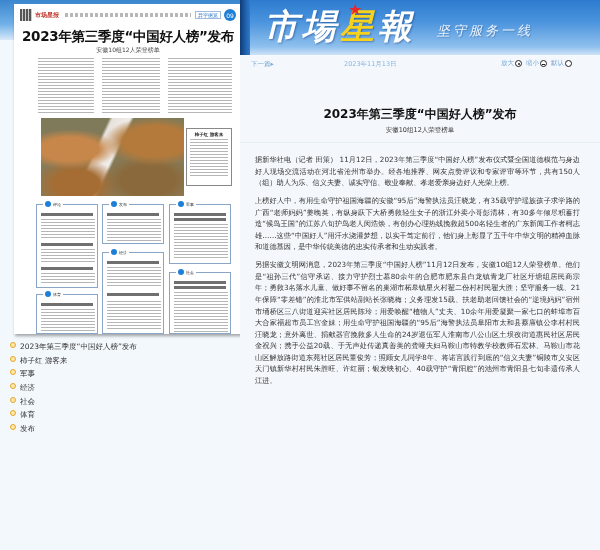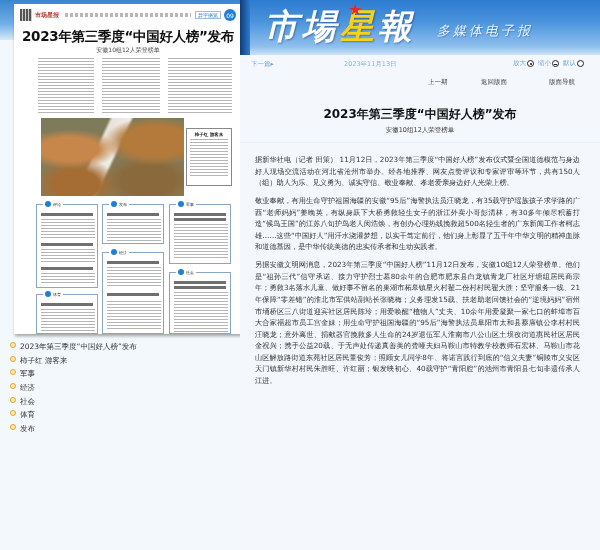--- a/index.html
+++ b/index.html
@@ -53,21 +53,21 @@
   .banner::before { content: ""; position: absolute; left: 0; top: 0; width: 10px; height: 100%; background: linear-gradient(90deg, #0f3c78, #2d7bd0); }
   .banner-title { position: absolute; left: 24px; top: 4px; font-family: "DejaVu Serif", serif; font-size: 34px; font-weight: bold; color: #ffffff; letter-spacing: 4px; font-style: italic;
     text-shadow: 1px 1px 2px rgba(0,40,100,0.4); }
   .banner-title .star-char { color: #f6d21c; position: relative; }
   .banner-star { position: absolute; left: 108px; top: 2px; width: 16px; height: 16px; color: #e8262b; font-size: 16px; line-height: 16px; font-style: normal; }
   .banner-sub { position: absolute; left: 197px; top: 22px; font-family: "DejaVu Serif", serif; font-size: 13px; color: #eaf3fc; letter-spacing: 3px; font-style: italic; text-shadow: 1px 1px 1px rgba(0,40,100,0.3); }
 
   .toolbar1 { position: absolute; left: 0; top: 55px; width: 360px; height: 20px; font-size: 6.5px; color: #8ab4e0; }
   .next-link { position: absolute; left: 11px; top: 5px; color: #7aa8d8; cursor: pointer; }
   .date { position: absolute; left: 104px; top: 5px; color: #8ab4e0; }
-  .zoom-ctrls { position: absolute; right: 16px; top: 4px; display: flex; align-items: flex-end; }
+  .zoom-ctrls { position: absolute; right: 28px; top: 4px; display: flex; align-items: flex-end; }
   .zoom-ctrl { display: flex; align-items: center; margin-left: 4px; color: #7aa8d8; cursor: pointer; }
   .zoom-ctrl .ico { width: 7px; height: 7px; border: 1px solid #222; border-radius: 50%; margin-left: 1px; position: relative; background: #fff; }
   .ico.zin::after { content: ""; position: absolute; left: 1.5px; top: 1.5px; width: 2px; height: 2px; background: #222; border-radius: 50%; }
   .ico.zout::after { content: ""; position: absolute; left: 1px; top: 2.5px; width: 3px; height: 1px; background: #222; }
 
   .toolbar2 { position: absolute; left: 0; top: 75px; width: 360px; height: 16px; font-size: 6.5px; color: #444; }
   .toolbar2 .tb-link { position: absolute; top: 3px; cursor: pointer; }
 
   .art-title { position: absolute; left: 0; top: 106px; width: 360px; text-align: center; font-size: 12px; font-weight: bold; color: #111; }
   .art-sub { position: absolute; left: 0; top: 126px; width: 360px; text-align: center; font-size: 6.5px; color: #333; }
@@ -194,21 +194,21 @@
         </li>
     </ul>
   </div>
 
   <div class="right">
     <div class="banner">
       <div class="banner-title">
         <span>市場</span><span class="star-char">星</span><span>報</span>
       </div>
       <span class="banner-star">★</span>
-      <div class="banner-sub">多媒体电子报</div>
+      <div class="banner-sub">坚守服务一线</div>
     </div>
 
     <div class="toolbar1">
       <span class="next-link"><span>下一篇</span><span>▸</span></span>
       <span class="date">2023年11月13日</span>
       <div class="zoom-ctrls">
         <span class="zoom-ctrl">
             <span>放大</span>
             <span class="ico zin"></span>
           </span>
@@ -216,29 +216,24 @@
             <span>缩小</span>
             <span class="ico zout"></span>
           </span>
         <span class="zoom-ctrl">
             <span>默认</span>
             <span class="ico"></span>
           </span>
       </div>
     </div>
 
-    <div class="toolbar2">
-      <span class="tb-link" style="left:188px;">上一期</span>
-      <span class="tb-link" style="left:241px;">返回版面</span>
-      <span class="tb-link" style="left:309px;">版面导航</span>
-    </div>
 
     <div class="art-title">2023年第三季度“中国好人榜”发布</div>
     <div class="art-sub">安徽10组12人荣登榜单</div>
     <div class="art-divider"></div>
 
     <div class="article">
-      <p>据新华社电（记者 田策） 11月12日，2023年第三季度“中国好人榜”发布仪式暨全国道德模范与身边好人现场交流活动在河北省沧州市举办。经各地推荐、网友点赞评议和专家评审等环节，共有150人（组）助人为乐、见义勇为、诚实守信、敬业奉献、孝老爱亲身边好人光荣上榜。</p>
-      <p>敬业奉献，有用生命守护祖国海疆的安徽“95后”海警执法员汪晓龙，有35载守护瑶族孩子求学路的广西“老师妈妈”姜晚英，有纵身跃下大桥勇救轻生女子的浙江外卖小哥彭清林，有30多年倾尽积蓄打造“候鸟王国”的江苏八旬护鸟老人闵浩焕，有创办心理热线挽救超500名轻生者的广东新闻工作者柯志雄……这些“中国好人”用汗水浇灌梦想，以实干笃定前行，他们身上彰显了五千年中华文明的精神血脉和道德基因，是中华传统美德的忠实传承者和生动实践者。</p>
+      <p>据新华社电（记者 田策） 11月12日，2023年第三季度“中国好人榜”发布仪式暨全国道德模范与身边好人现场交流活动在河北省沧州市举办。经各地推荐、网友点赞评议和专家评审等环节，共有150人（组）助人为乐、信义夫妻、诚实守信、敬业奉献、孝老爱亲身边好人光荣上榜。</p>
+      <p>上榜好人中，有用生命守护祖国海疆的安徽“95后”海警执法员汪晓龙，有35载守护瑶族孩子求学路的广西“老师妈妈”姜晚英，有纵身跃下大桥勇救轻生女子的浙江外卖小哥彭清林，有30多年倾尽积蓄打造“候鸟王国”的江苏八旬护鸟老人闵浩焕，有创办心理热线挽救超500名轻生者的广东新闻工作者柯志雄……这些“中国好人”用汗水浇灌梦想，以实干笃定前行，他们身上彰显了五千年中华文明的精神血脉和道德基因，是中华传统美德的忠实传承者和生动实践者。</p>
       <p>另据安徽文明网消息，2023年第三季度“中国好人榜”11月12日发布，安徽10组12人荣登榜单。他们是“祖孙三代”信守承诺、接力守护烈士墓80余年的合肥市肥东县白龙镇青龙厂社区圩塘组居民商宗年；勇救3名落水儿童、做好事不留名的巢湖市柘皋镇星火村翟二份村村民翟大胜；坚守服务一线、21年保障“零差错”的淮北市军供站副站长张晓梅；义务理发15载、扶老助老回馈社会的“逆境妈妈”宿州市埇桥区三八街道迎宾社区居民陈玲；用爱唤醒“植物人”丈夫、10余年用爱凝聚一家七口的蚌埠市百大合家福超市员工宫金妹；用生命守护祖国海疆的“95后”海警执法员阜阳市太和县蔡庙镇公李村村民汪晓龙；意外离世、捐献器官挽救多人生命的24岁退伍军人淮南市八公山区土坝孜街道惠民社区居民金祝兴；携手公益20载、于无声处传递真善美的聋哑夫妇马鞍山市特教学校教师石宏林、马鞍山市花山区解放路街道东苑社区居民董俊芳；照顾女儿同学8年、将诺言践行到底的“信义夫妻”铜陵市义安区天门镇新华村村民朱胜旺、许红丽；银发映初心、40载守护“青阳腔”的池州市青阳县七旬非遗传承人江进。</p>
     </div>
   </div>
 </div>
 
 </body></html>

